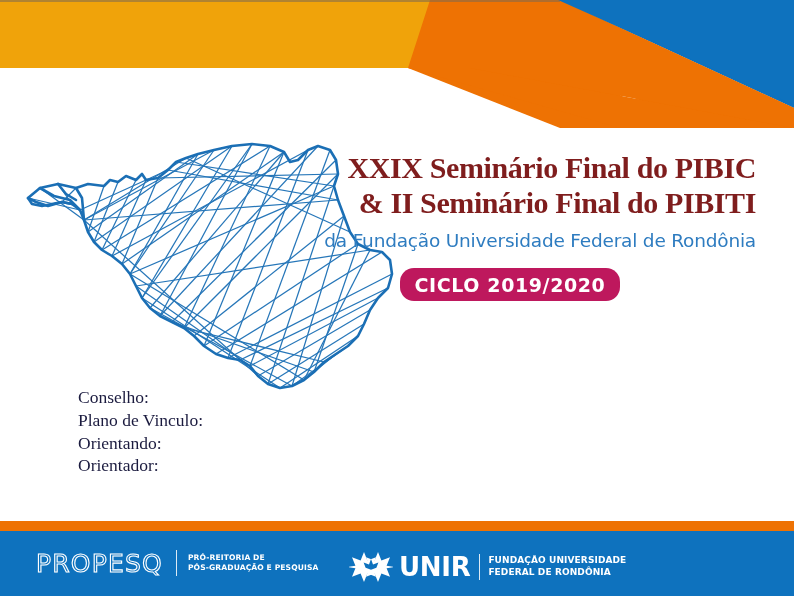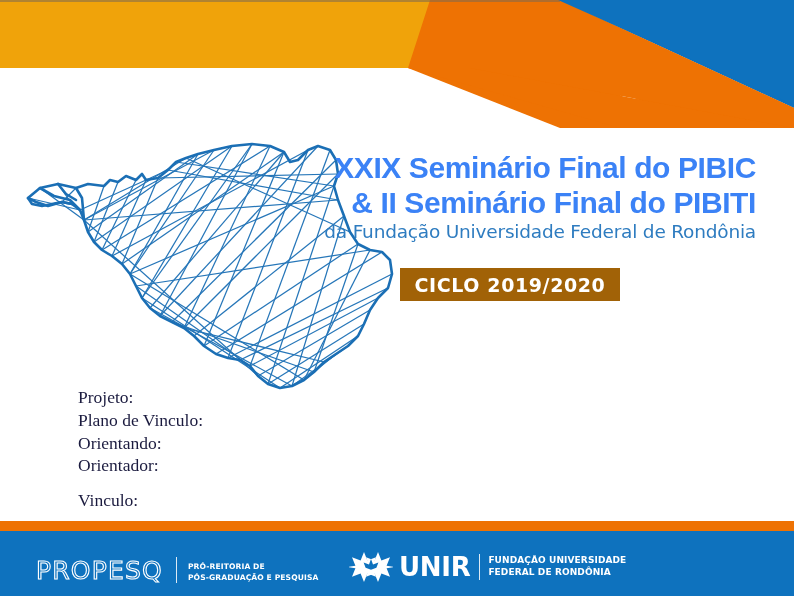--- a/index.html
+++ b/index.html
@@ -41,55 +41,56 @@
   
   .title-block {
     position: absolute;
     right: 38px;
     top: 150px;
     width: 470px;
     text-align: right;
   }
   .title-line-1,
   .title-line-2 {
-    font-family: Liberation Sans, sans-serif;
+    font-family: Liberation Serif, serif;
     font-size: 30px;
     font-weight: 600;
     letter-spacing: -0.4px;
-    color: #3b82f6;
+    color: #7f1d1d;
     line-height: 1.17;
     white-space: nowrap;
   }
   .title-sub {
     font-family: "DejaVu Sans", sans-serif;
     font-size: 18.5px;
     font-weight: 400;
     letter-spacing: -0.2px;
     color: #2E7CC0;
     line-height: 1.35;
-    margin-top: 0;
+    margin-top: 9px;
     white-space: nowrap;
   }
 
   
   .ciclo-badge {
     position: absolute;
     left: 400px;
     top: 268px;
     width: 220px;
     height: 33px;
-    background: #a16207;
+    background: #be185d;
     color: #ffffff;
     font-family: "DejaVu Sans", sans-serif;
     font-size: 19px;
     font-weight: 600;
     letter-spacing: 0.6px;
     display: flex;
     align-items: center;
     justify-content: center;
+    border-radius: 14px;
   }
 
   
   .fields {
     position: absolute;
     left: 78px;
     top: 386px;
     font-family: "Liberation Serif", serif;
     font-size: 17.5px;
     color: #1b1b3f;
@@ -120,21 +121,21 @@
     width: 794px;
     height: 65px;
   }
 
   
   .logo-propesq {
     position: absolute;
     left: 36px;
     top: 12px;
     display: flex;
-    align-items: flex-end;
+    align-items: center;
     height: 40px;
   }
   .propesq-word {
     font-family: "DejaVu Sans", sans-serif;
     font-size: 25px;
     font-weight: 400;
     letter-spacing: 1.2px;
     color: #0E72BE;
     -webkit-text-stroke: 1.1px #ffffff;
     line-height: 1;
@@ -336,26 +337,25 @@
 
   <div class="title-block">
     <div class="title-line-1">XXIX  Seminário Final do PIBIC</div>
     <div class="title-line-2">&amp; II Seminário Final do PIBITI</div>
     <div class="title-sub">da Fundação Universidade Federal de Rondônia</div>
   </div>
 
   <div class="ciclo-badge">CICLO  2019/2020</div>
 
   <div class="fields">
-    <div class="field-line">Projeto:</div>
+    <div class="field-line">Conselho:</div>
     <div class="field-line">Plano de Vinculo:</div>
     <div class="field-line">Orientando:</div>
     <div class="field-line">Orientador:</div>
     <div class="field-gap"></div>
-    <div class="field-line">Vinculo:</div>
   </div>
 
   <div class="footer-rule"></div>
   <div class="footer-bar">
     <div class="footer-inner">
 
       <div class="logo-propesq">
         <div class="propesq-word">PROPESQ</div>
         <div class="propesq-divider"></div>
         <div>

